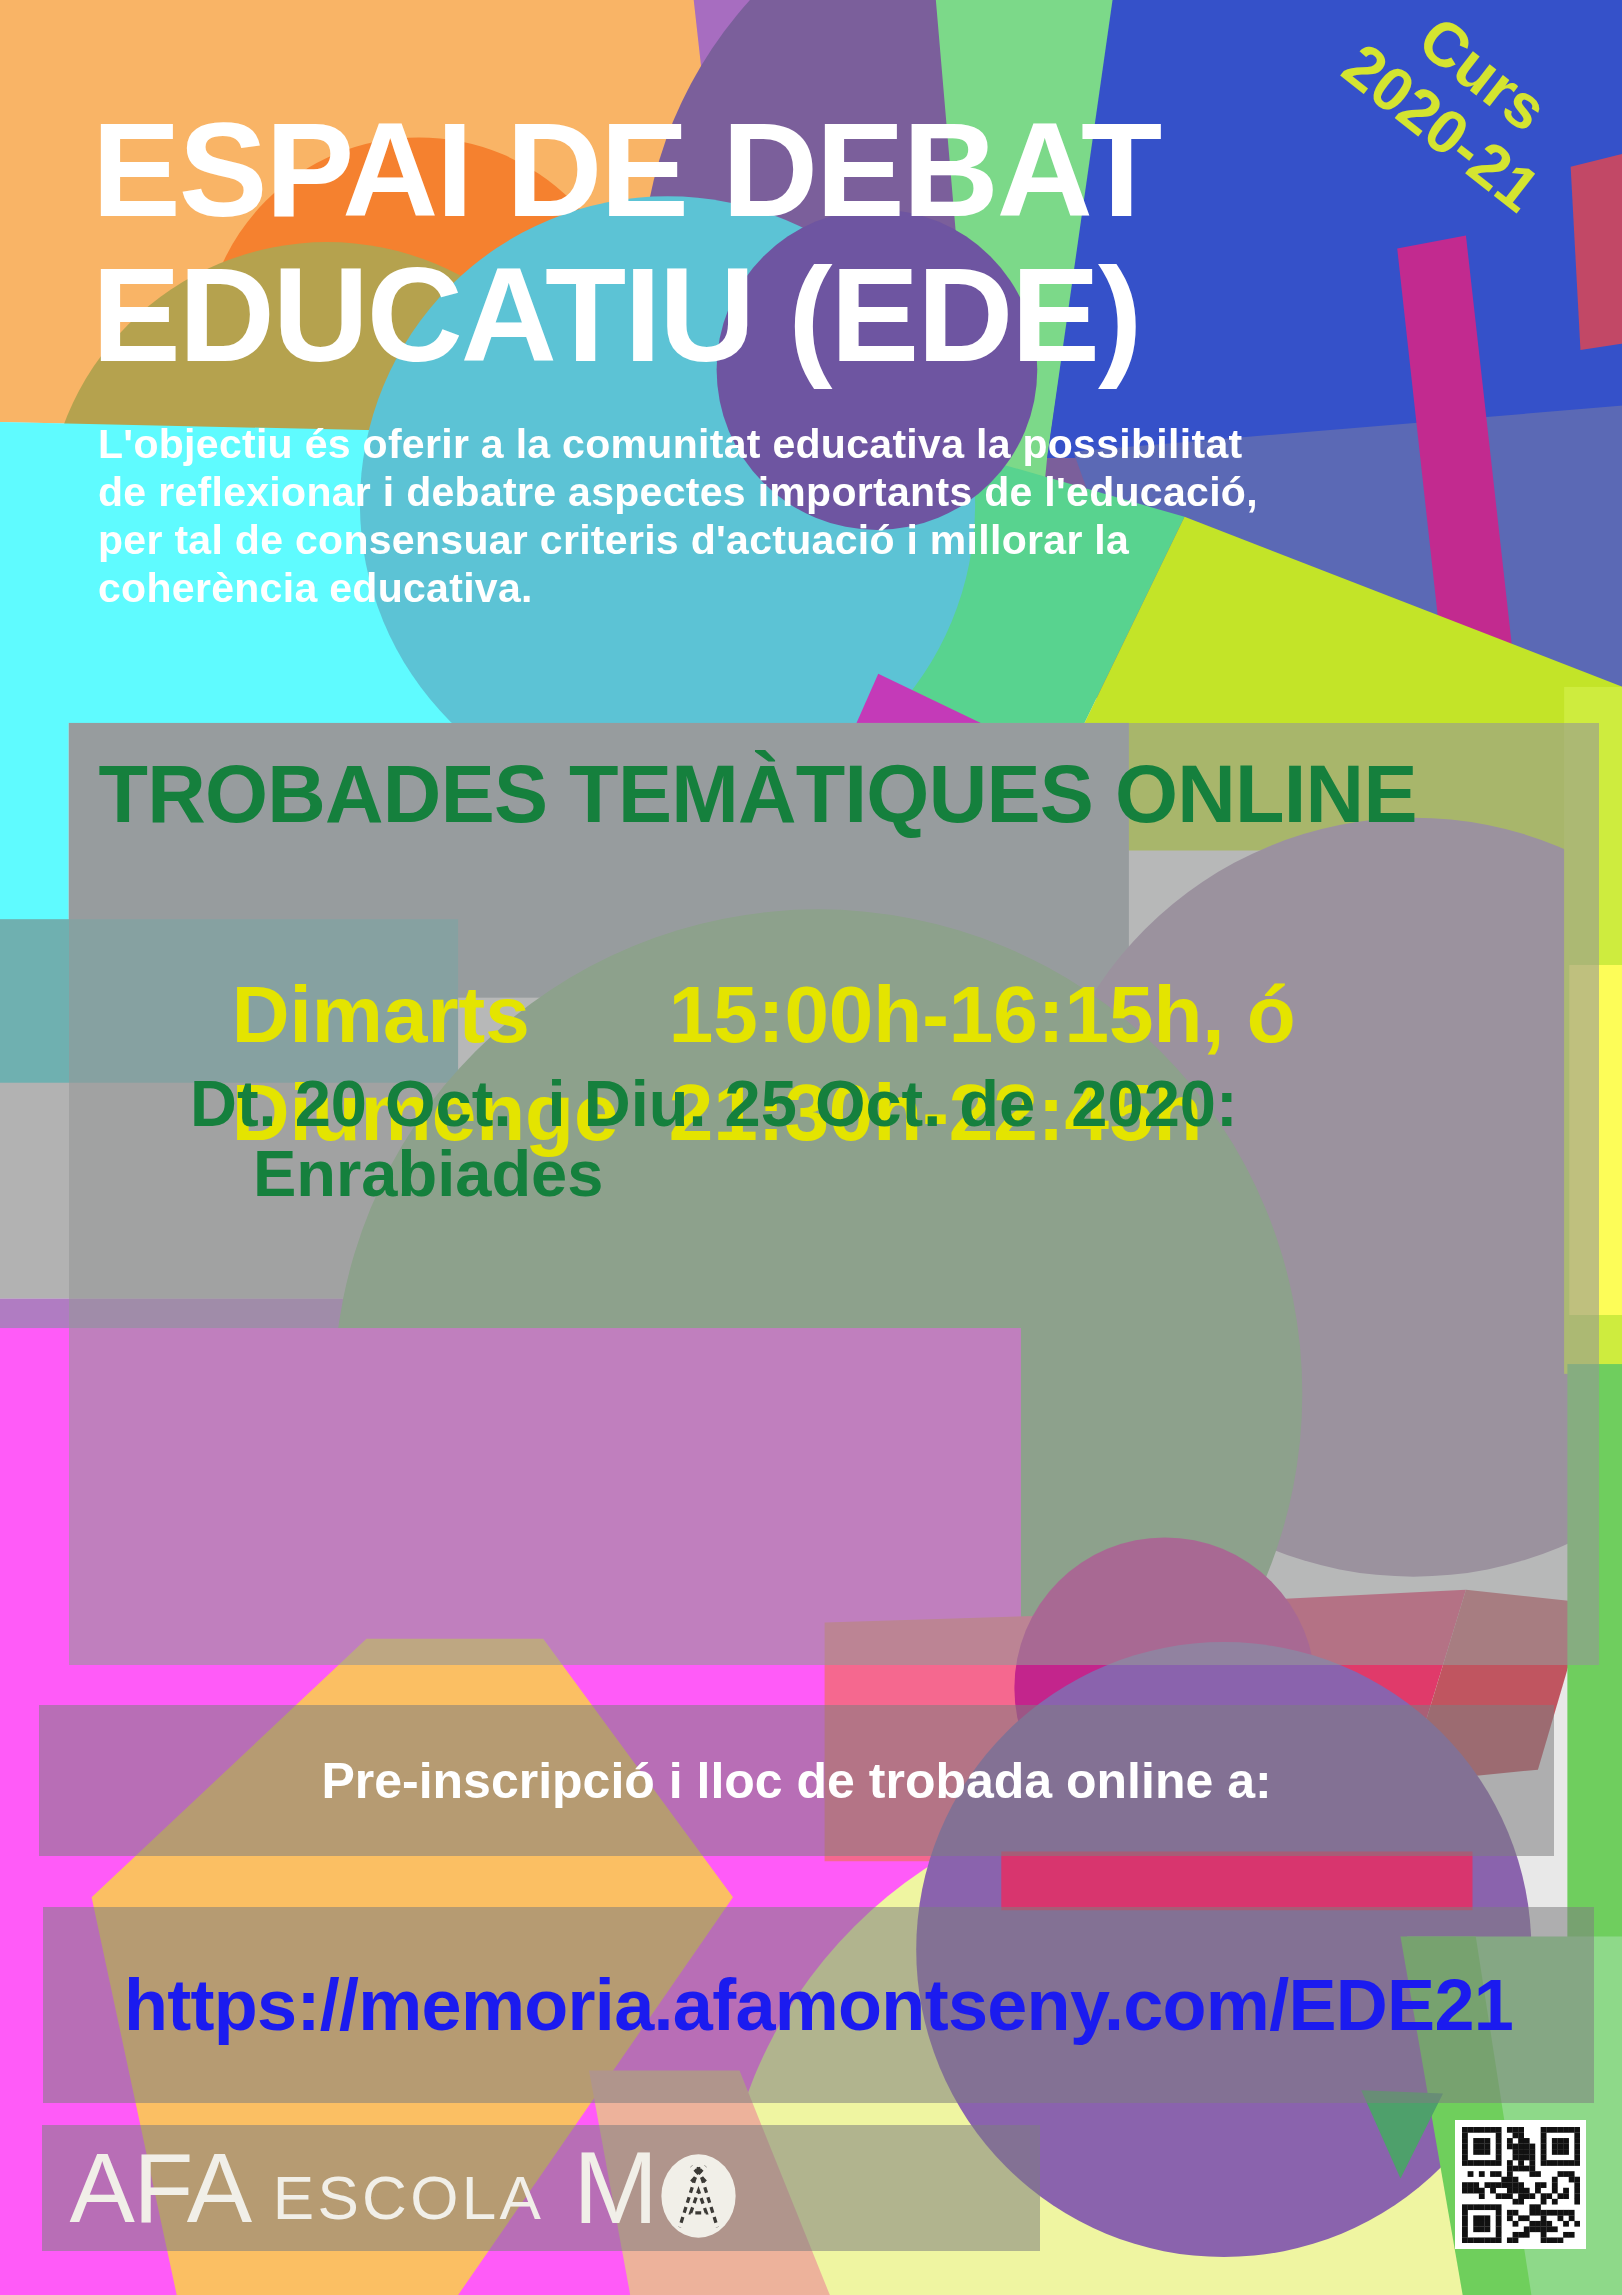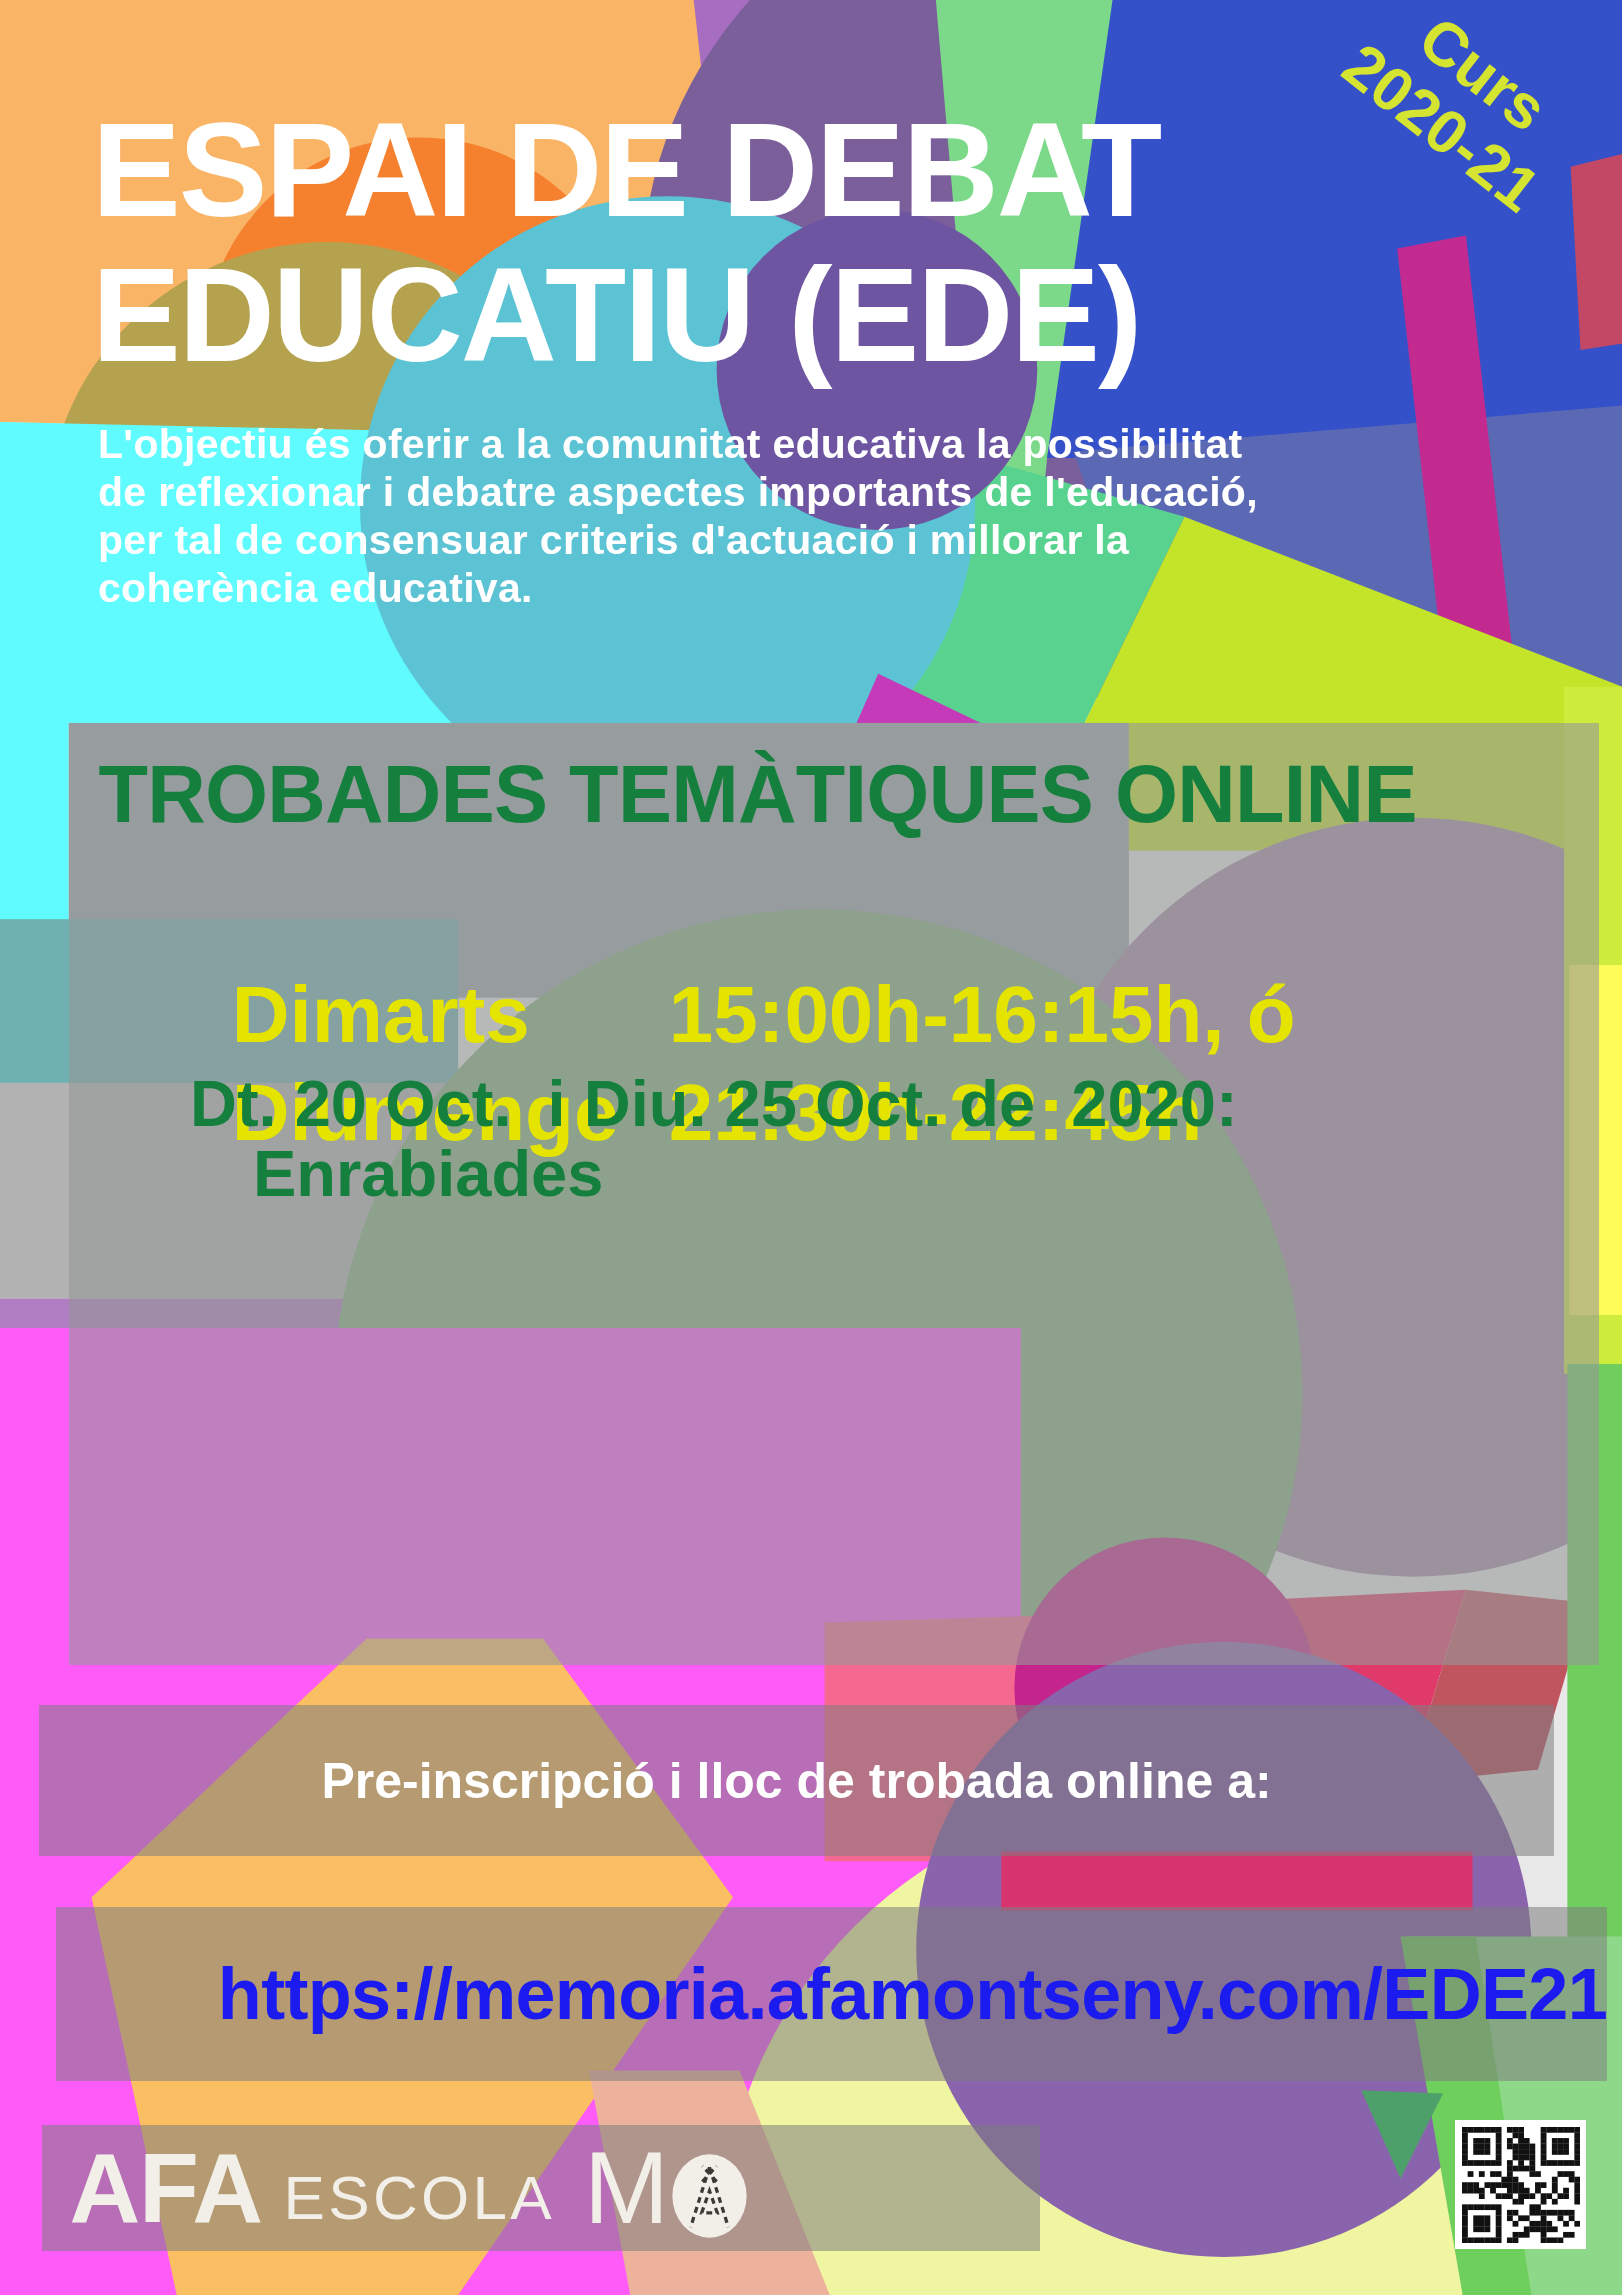--- a/index.html
+++ b/index.html
@@ -36,31 +36,31 @@
   .sessions{left:121px;top:346px;color:#15803d;font-weight:bold;font-size:65px;}
   .session{margin-bottom:69px;line-height:70px;}
   .session-dates{white-space:pre-wrap;}
   .session-topic{padding-left:63px;white-space:pre-wrap;}
   .bar{
     background:rgba(125,125,128,0.55);
     display:flex;align-items:center;justify-content:center;
   }
   .registration-bar{left:39px;top:1705px;width:1515px;height:151px;}
   .registration-label{font-size:50px;font-weight:bold;color:#ffffff;white-space:nowrap;}
-  .url-bar{left:56px;top:1907px;width:1551px;height:174px;justify-content:flex-end;}
+  .url-bar{left:43px;top:1907px;width:1551px;height:196px;}
   .registration-url{
     font-size:72px;font-weight:bold;color:#1b1bef;white-space:nowrap;
     letter-spacing:-0.7px;text-decoration:none;cursor:pointer;
   }
   .logo-bar{
     left:42px;top:2125px;width:998px;height:126px;
     justify-content:flex-start;padding-left:27.5px;box-sizing:border-box;
     color:#f1efe8;
   }
-  .logo-afa{font-size:98px;font-weight:bold;letter-spacing:-1.3px;text-align:right;}
+  .logo-afa{font-size:98px;font-weight:normal;letter-spacing:-1.3px;text-align:right;}
   .logo-escola{font-size:62px;font-weight:normal;letter-spacing:3.3px;margin-left:22px;padding-top:18.3px;}
   .logo-montseny{font-size:102px;font-weight:normal;letter-spacing:0.7px;margin-left:29px;display:flex;align-items:center;}
   .mountain-o-icon{display:inline-block;width:77px;height:86px;margin:0 1.3px;position:relative;top:1.3px;}
   .qr{
     left:1455px;top:2120px;width:131px;height:129px;background:#ffffff;
     box-sizing:border-box;padding:6.5px;
   }
   .qr svg{display:block;width:118px;height:116px;}
 </style>
 </head>

